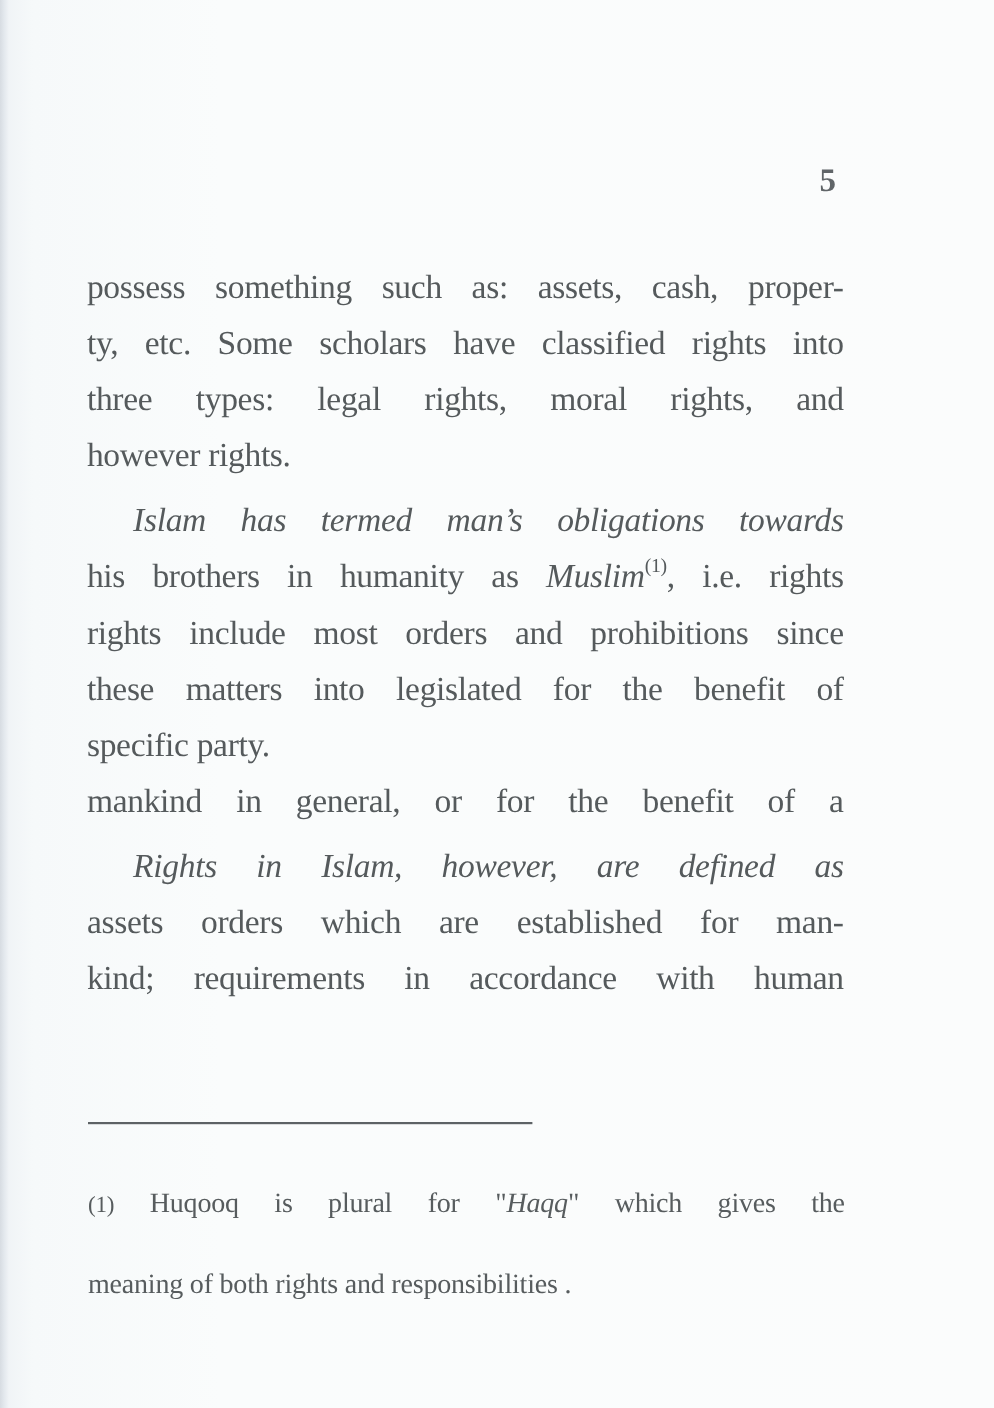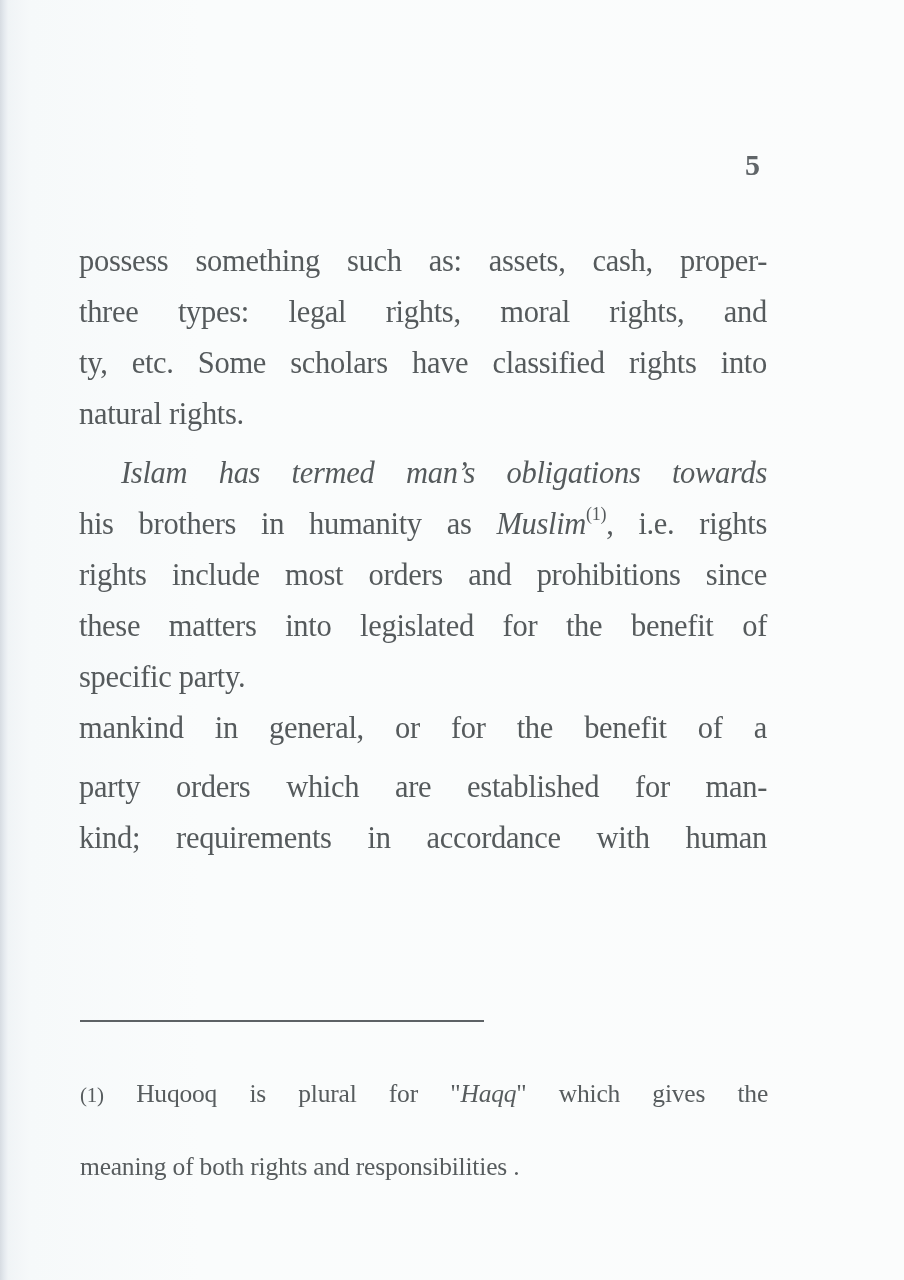--- a/index.html
+++ b/index.html
@@ -92,36 +92,37 @@
 
 <div class="page">
   <div class="page-edge"></div>
 
   <div class="page-number">5</div>
 
   <div class="body-text">
 
     <p class="para">
       <span class="line">possess something such as: assets, cash, proper-</span>
+      <span class="line">ty, etc. Some scholars have classified rights into</span>
       <span class="line">three types: legal rights, moral rights, and</span>
-      <span class="line">ty, etc. Some scholars have classified rights into</span>
-      <span class="line last">natural rights.</span>
+      <span class="line last">however rights.</span>
     </p>
 
     <p class="para">
       <span class="line indent-line">Islam has termed man’s obligations towards</span>
       <span class="line"><span>his brothers in humanity as </span><span class="it">Muslim</span><sup class="fn">(1)</sup><span>, i.e. rights</span></span>
       <span class="line">rights include most orders and prohibitions since</span>
       <span class="line">these matters into legislated for the benefit of</span>
       <span class="line last">specific party.</span>
       <span class="line">mankind in general, or for the benefit of a</span>
     </p>
 
     <p class="para">
-      <span class="line">party orders which are established for man-</span>
+      <span class="line indent-line">Rights in Islam, however, are defined as</span>
+      <span class="line">assets orders which are established for man-</span>
       <span class="line">kind; requirements in accordance with human</span>
     </p>
   </div>
 
   <div class="footnote-rule"></div>
 
   <div class="footnote">
     <span class="line"><span class="fn-marker">(1)</span><span> Huqooq is plural for "</span><span class="it">Haqq</span><span>" which gives the</span></span>
     <span class="line last">meaning of both rights and responsibilities .</span>
   </div>

